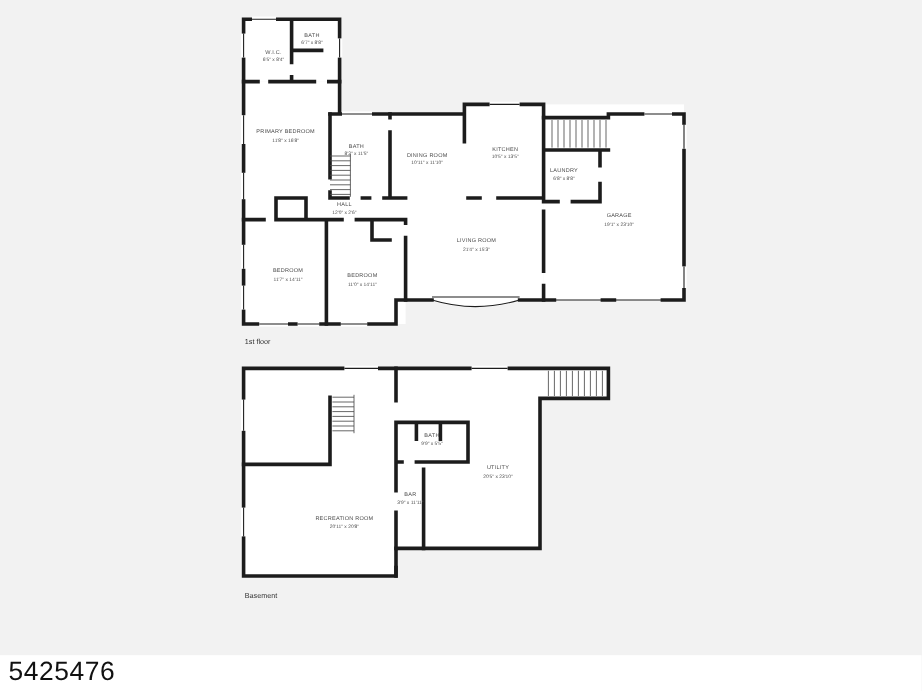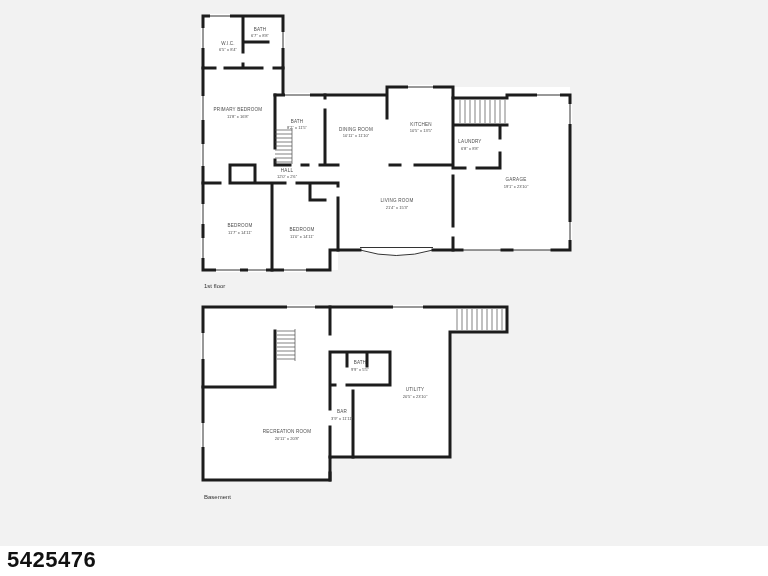--- a/index.html
+++ b/index.html
@@ -14,21 +14,21 @@
   .fill{fill:#ffffff;stroke:none;}
   .walls{stroke:#1c1c1c;stroke-width:3;fill:none;stroke-linecap:square;}
   .thin{stroke:#1c1c1c;stroke-width:0.9;fill:none;}
   .treads{stroke:#4a4a4a;stroke-width:0.7;fill:none;}
   .wingap{fill:#ffffff;stroke:none;}
   .winline{stroke:#1c1c1c;stroke-width:0.9;}
   text{fill:#4e4e4e;}
   .rname{font-size:4.6px;text-anchor:middle;letter-spacing:0.2px;}
   .rdims{font-size:4.1px;text-anchor:middle;}
   .floor-label{position:absolute;font-size:6px;color:#333;}
-  .footer{position:absolute;left:0;top:546px;width:768px;height:30px;background:#ffffff;font-weight:bold;}
+  .footer{position:absolute;left:0;top:546px;width:768px;height:30px;background:#ffffff;}
   .mls{position:absolute;left:7px;top:1px;font-size:22px;color:#111;letter-spacing:0.5px;}
 </style>
 </head>
 <body>
 
 <svg class="plan plan-first" width="390" height="285" viewBox="0 0 390 285">
 
   <g>
     <rect class="fill" x="13" y="8" width="80" height="52"></rect>
     <rect class="fill" x="13" y="60" width="80" height="202"></rect>

